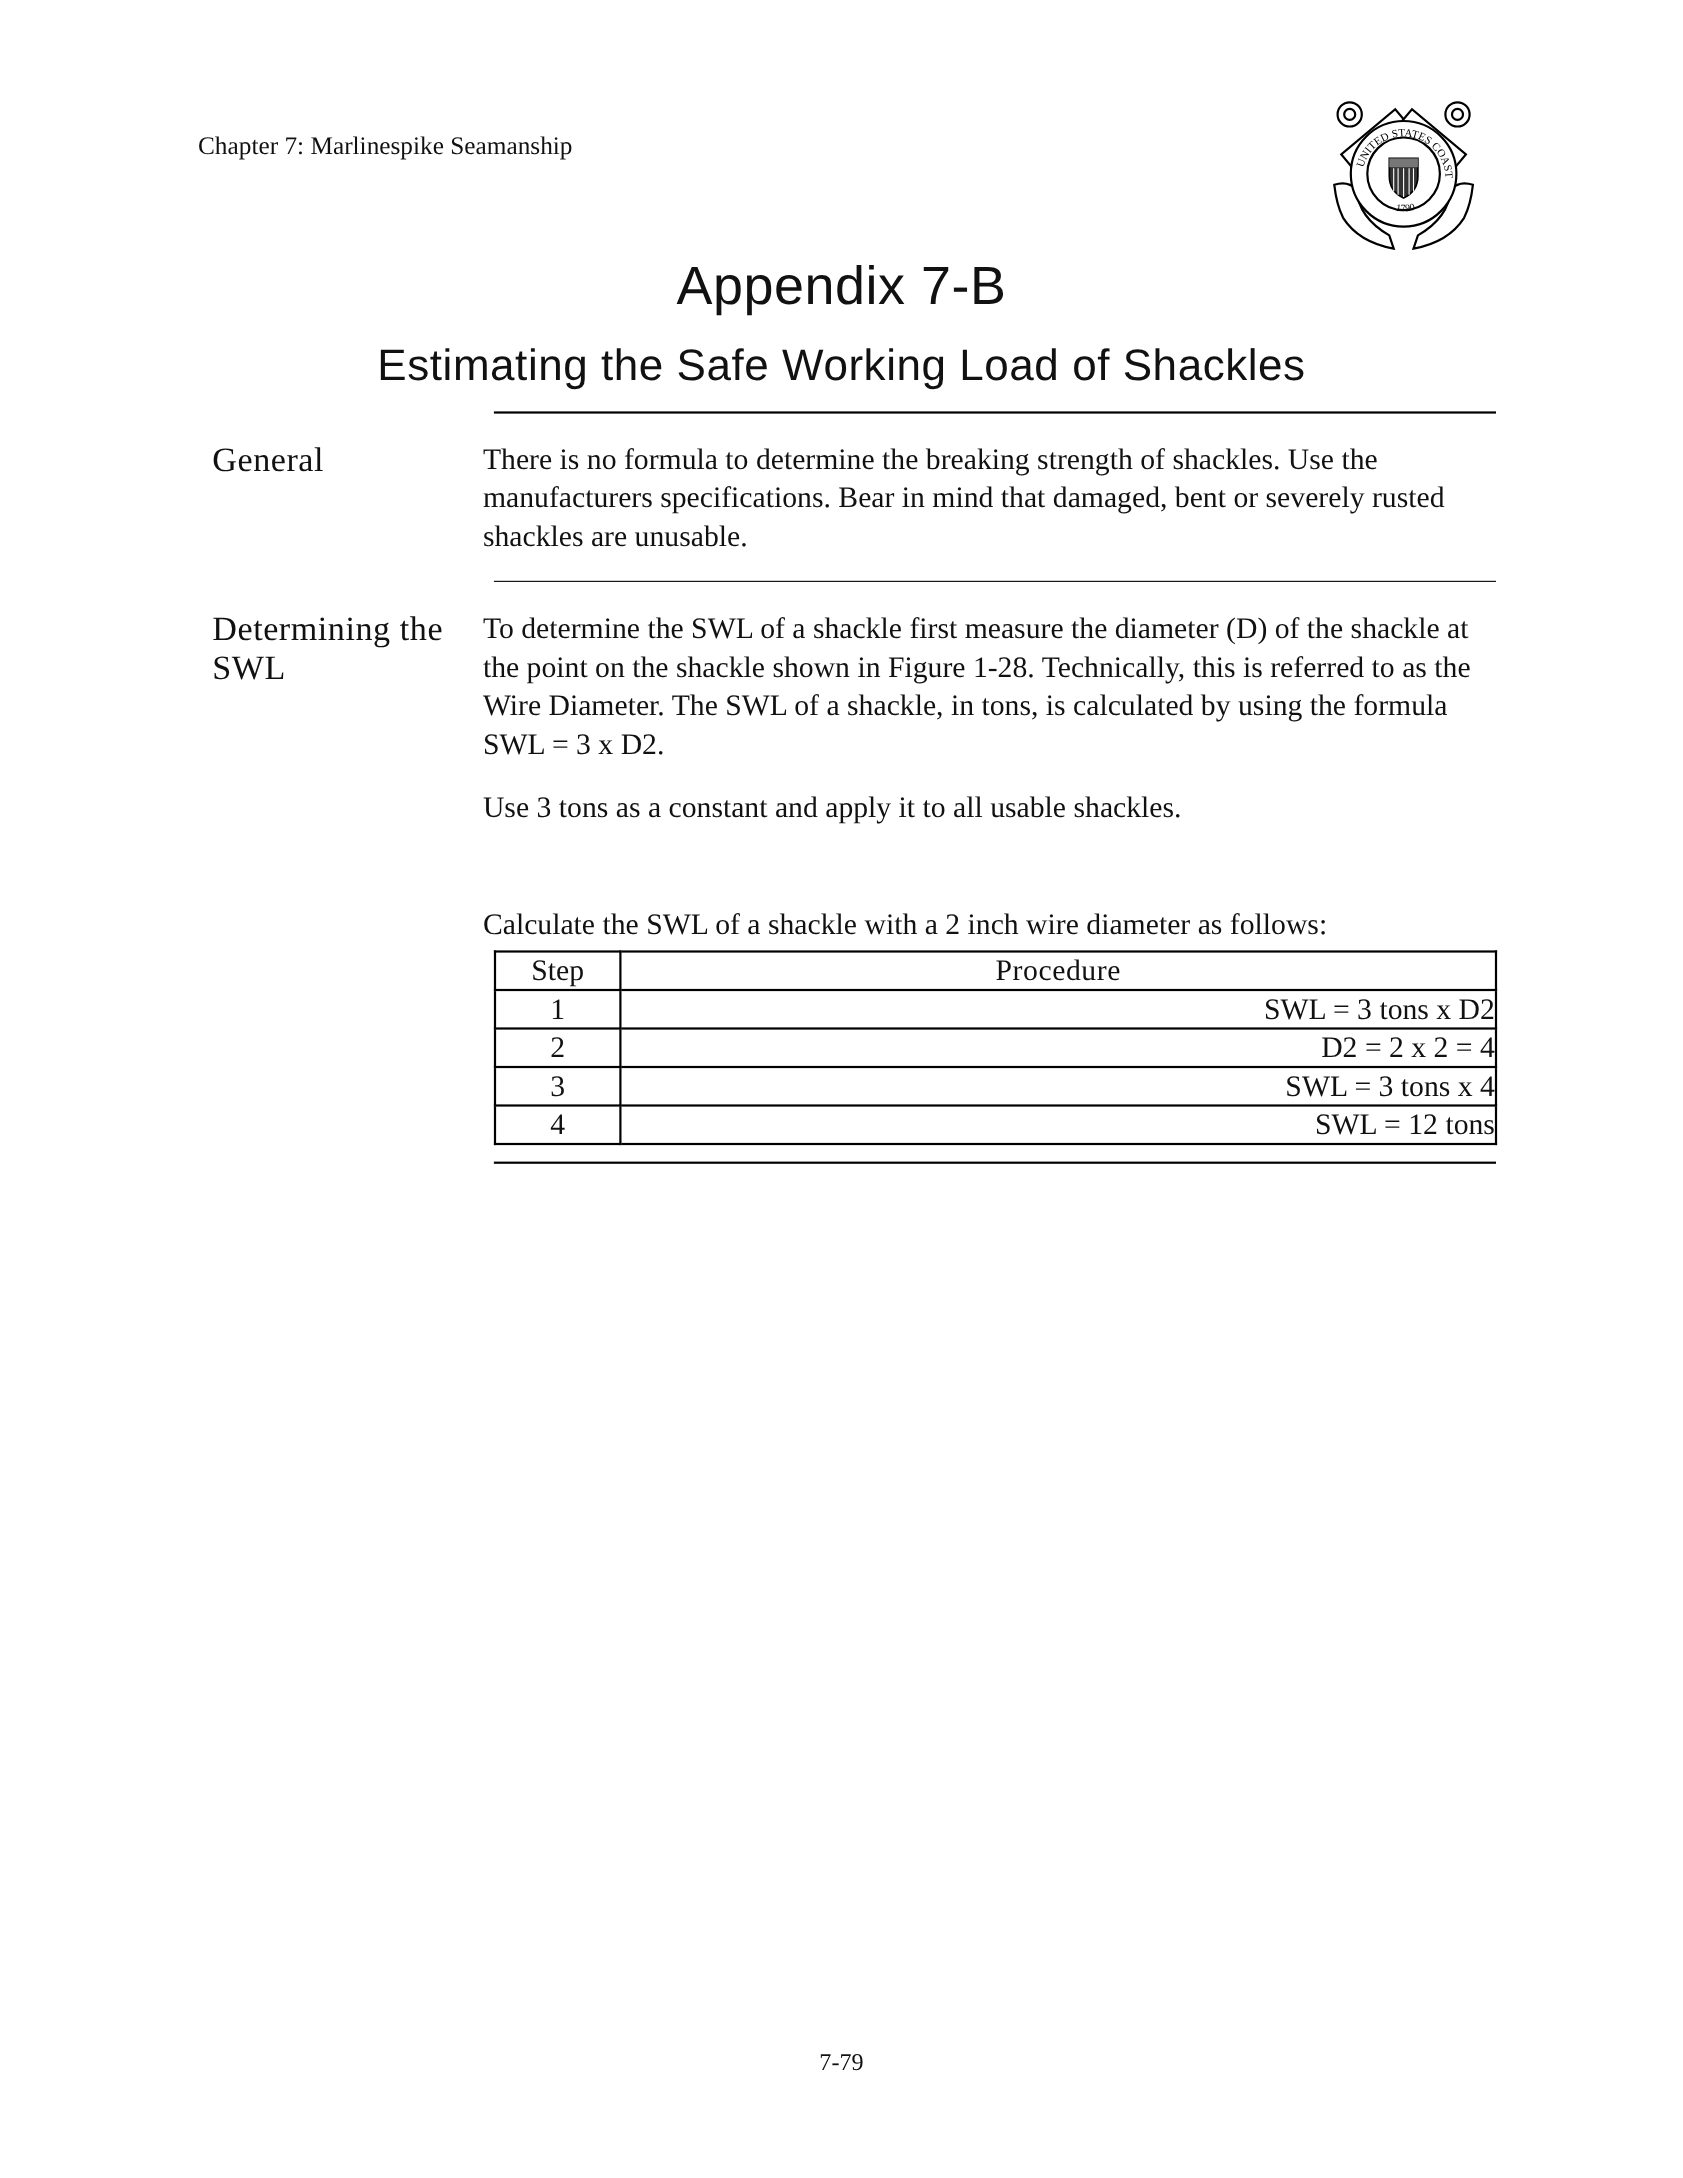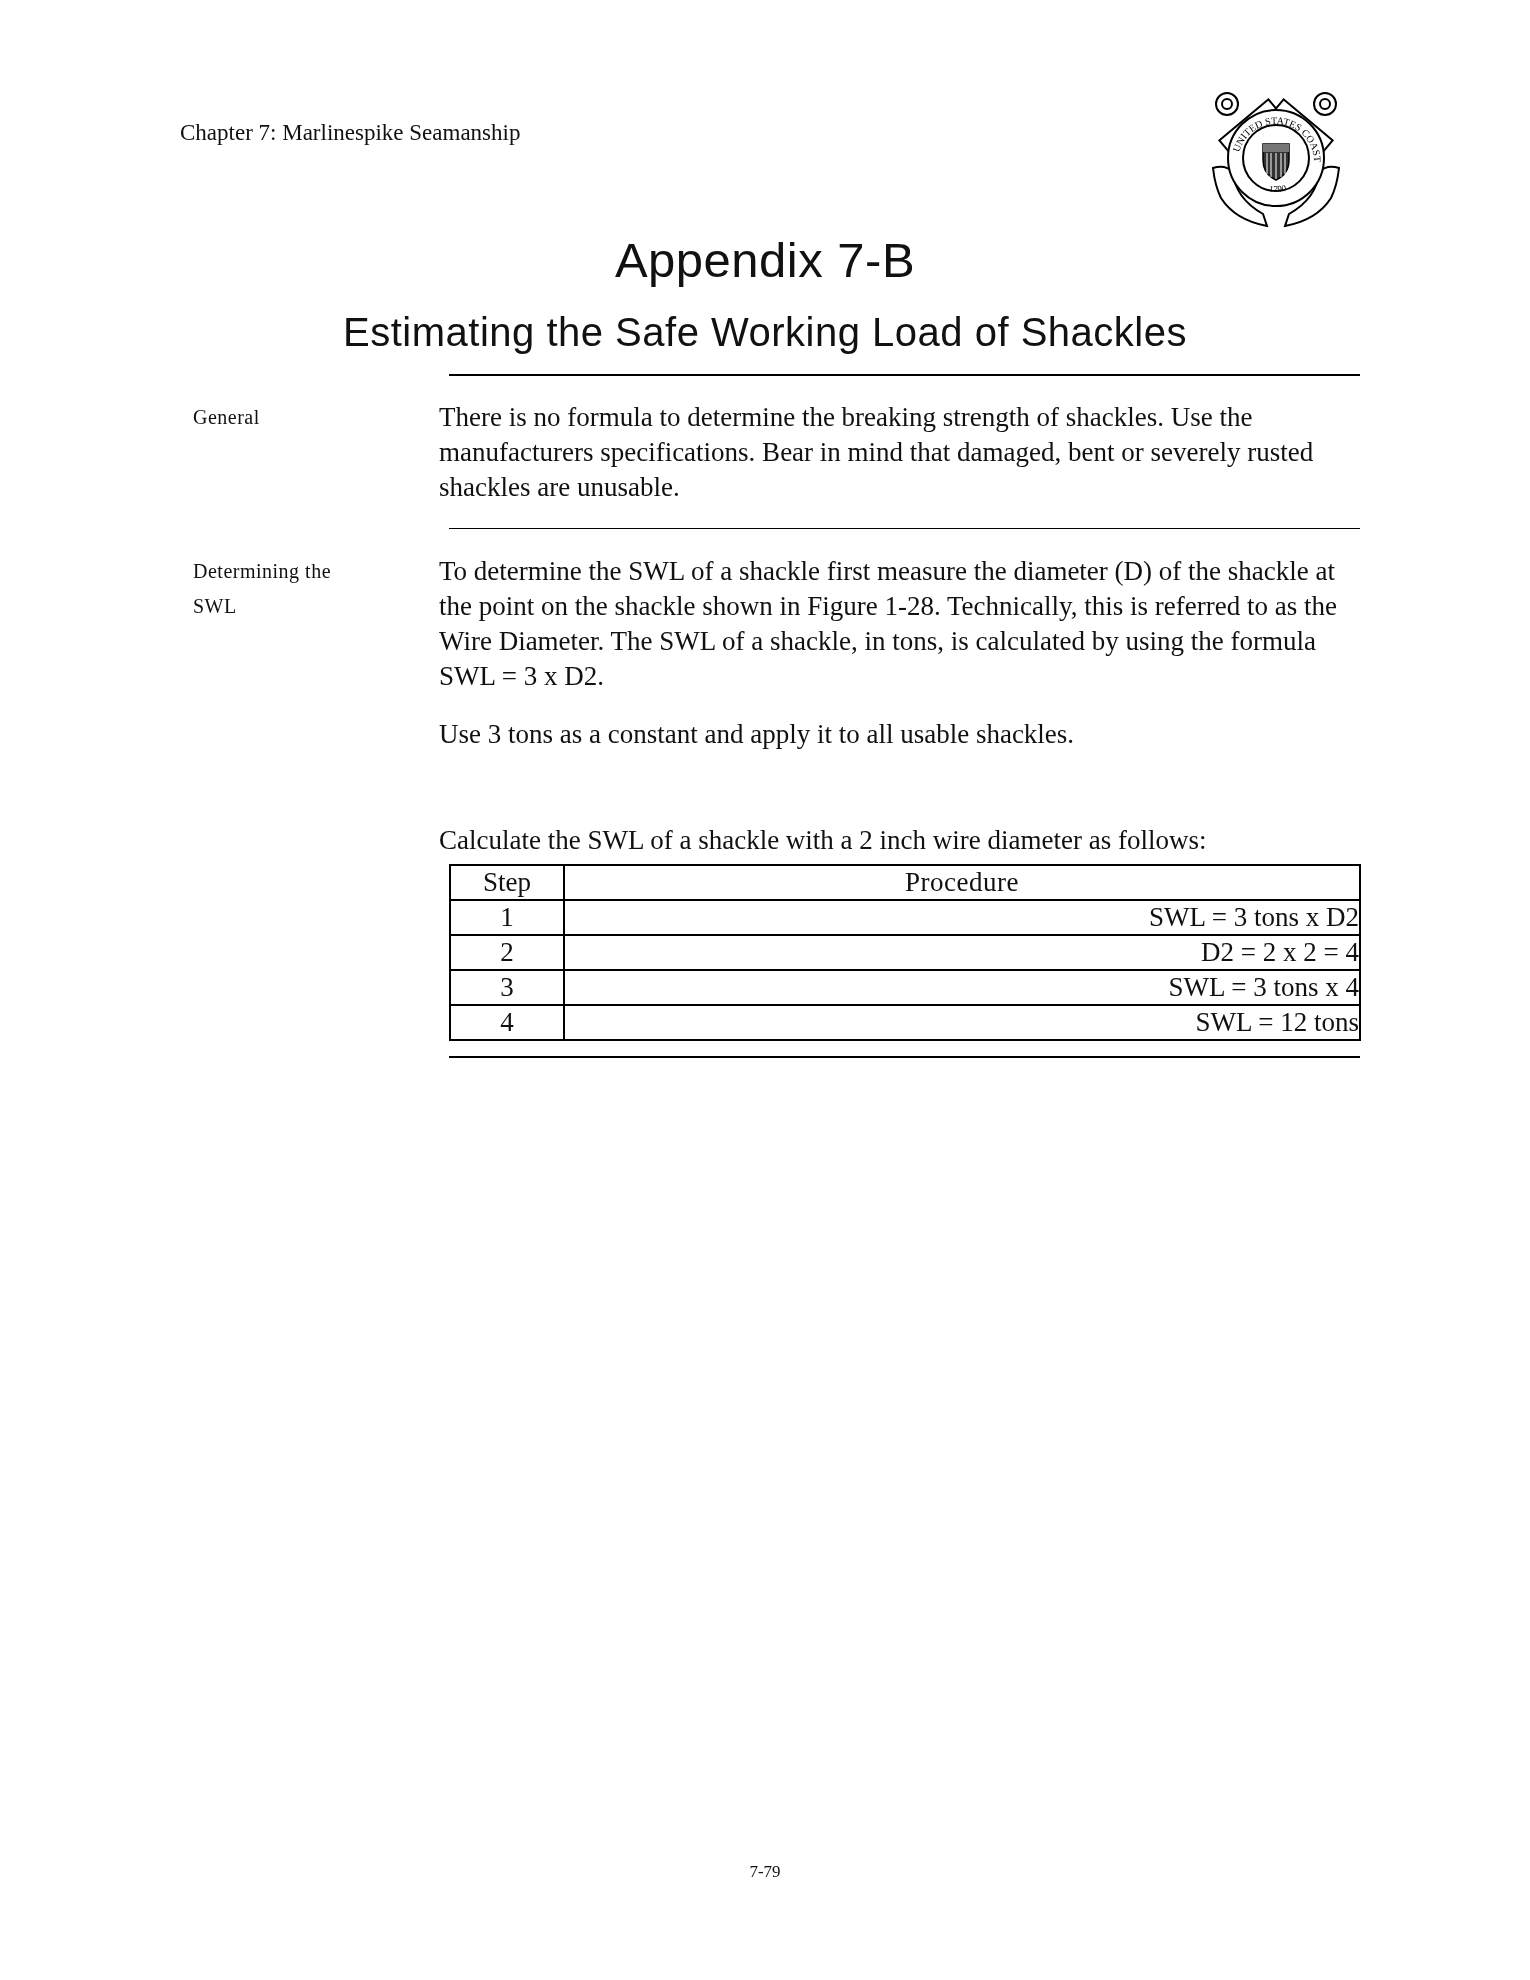--- a/index.html
+++ b/index.html
@@ -11,37 +11,37 @@
   #seal { position: absolute; left: 1205px; top: 88px; width: 142px; width: 142px; height: 140px; }
 
   #appendix-label { position: absolute; left: 0; width: 1530px; top: 232px; text-align: center; font-size: 49px; letter-spacing: 0.5px; }
   #page-title { position: absolute; left: 0; width: 1530px; top: 310px; text-align: center; font-size: 40px; letter-spacing: 0.5px; }
 
   .rule { position: absolute; left: 449px; width: 911px; background: #000; }
   #rule-top { top: 374px; height: 2px; }
   #rule-mid { top: 528px; height: 1px; }
   #rule-bottom { top: 1056px; height: 2px; }
 
-  .side-label { position: absolute; left: 193px; font-size: 20px; letter-spacing: 0.5px; line-height: 35px; }
+  .side-label { position: absolute; left: 193px; font-size: 31px; letter-spacing: 0.5px; line-height: 35px; }
   #label-general { top: 400px; }
   #label-determining { top: 554px; }
 
   .body-text { position: absolute; left: 439px; width: 900px; font-size: 27px; line-height: 35px; }
   #general-text { top: 400px; }
   #swl-para-1 { top: 554px; }
   #swl-para-2 { top: 717px; }
   #swl-para-3 { top: 775px; margin-top: 48px; }
 
   #procedure-table { position: absolute; left: 449px; top: 864px; width: 912px; border-collapse: collapse; font-size: 27px; }
   #procedure-table th, #procedure-table td { border: 2px solid #000; height: 33px; padding: 0; line-height: 33px; font-weight: normal; }
   #procedure-table th.step, #procedure-table td.step { width: 112px; text-align: center; }
   #procedure-table th.proc { text-align: center; letter-spacing: 0.5px; }
   #procedure-table td.proc { text-align: right; }
 
-  #page-number { position: absolute; left: 0; width: 1530px; top: 1862px; text-align: center; font-size: 17px; }
+  #page-number { position: absolute; left: 0; width: 1530px; top: 1862px; text-align: center; font-size: 22px; }
 </style>
 </head>
 <body>
 
 <div id="running-head" class="serif">Chapter 7: Marlinespike Seamanship</div>
 
 <svg id="seal" viewBox="0 0 142 140" xmlns="http://www.w3.org/2000/svg">
 
   <g fill="#fff" stroke="#000" stroke-width="2">
     <rect x="12" y="30" width="64" height="16" transform="rotate(-40 44 38)"></rect>

